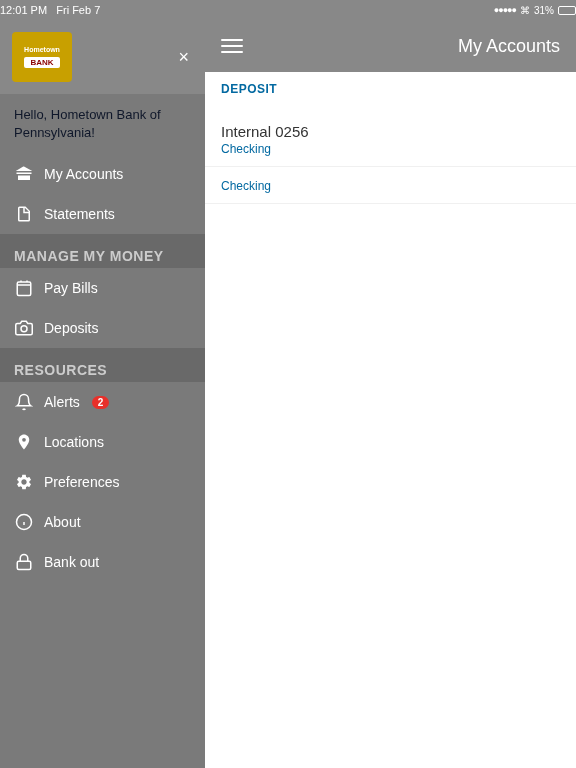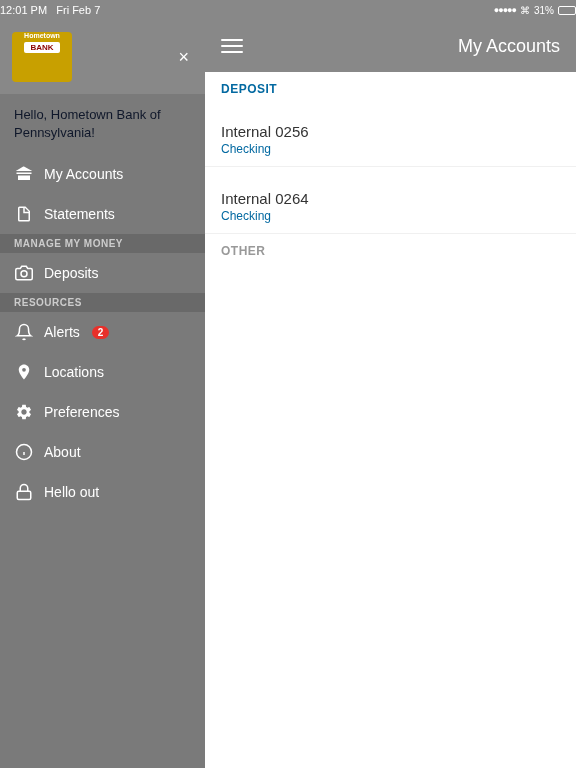--- a/index.html
+++ b/index.html
@@ -80,21 +80,21 @@
       align-items: center;
       justify-content: space-between;
     }
 
     .logo-container {
       width: 60px;
       height: 50px;
       background: #c8a000;
       border-radius: 4px;
       display: flex;
-      align-items: flex-start;
+      align-items: center;
       justify-content: center;
       overflow: hidden;
     }
 
     .logo-text {
       font-size: 7px;
       font-weight: bold;
       color: #fff;
       text-align: center;
       line-height: 1.2;
@@ -119,23 +119,23 @@
 
     .greeting {
       padding: 12px 14px;
       color: #0f172a;
       font-size: 13px;
       line-height: 1.4;
       background: #7a7a7a;
     }
 
     .nav-section-label {
-      padding: 4px 14px 4px;
+      padding: 14px 14px 4px;
       color: #ccc;
-      font-size: 10px;
+      font-size: 14px;
       font-weight: 600;
       letter-spacing: 0.5px;
       text-transform: uppercase;
       background: #696969;
     }
 
     .nav-item {
       display: flex;
       align-items: center;
       padding: 10px 14px;
@@ -302,20 +302,28 @@
           </svg>
       </span>
       <span>Statements</span>
     </div>
 
     <div class="nav-section-label">MANAGE MY MONEY</div>
 
     <div class="nav-item">
       <span class="nav-icon">
         <svg width="18" height="18" viewBox="0 0 24 24">
+            <path d="M8 2v3M16 2v3M3 8h18M5 4h14a2 2 0 0 1 2 2v14a2 2 0 0 1-2 2H5a2 2 0 0 1-2-2V6a2 2 0 0 1 2-2z" stroke="#fff" stroke-width="2" fill="none"></path>
+          </svg>
+      </span>
+      <span>Pay Bills</span>
+    </div>
+    <div class="nav-item">
+      <span class="nav-icon">
+        <svg width="18" height="18" viewBox="0 0 24 24">
             <path d="M23 19a2 2 0 0 1-2 2H3a2 2 0 0 1-2-2V8a2 2 0 0 1 2-2h4l2-3h6l2 3h4a2 2 0 0 1 2 2v11z" stroke="#fff" stroke-width="2" fill="none"></path>
             <circle cx="12" cy="13" r="4" stroke="#fff" stroke-width="2" fill="none"></circle>
           </svg>
       </span>
       <span>Deposits</span>
     </div>
 
     <div class="nav-section-label">RESOURCES</div>
 
     <div class="nav-item">
@@ -353,21 +361,21 @@
       </span>
       <span>About</span>
     </div>
     <div class="nav-item">
       <span class="nav-icon">
         <svg width="18" height="18" viewBox="0 0 24 24">
             <rect x="3" y="11" width="18" height="11" rx="2" ry="2" stroke="#fff" stroke-width="2" fill="none"></rect>
             <path d="M7 11V7a5 5 0 0 1 10 0v4" stroke="#fff" stroke-width="2" fill="none"></path>
           </svg>
       </span>
-      <span>Hello out</span>
+      <span>Bank out</span>
     </div>
 
   </div>
 
   <div class="main-content">
     <div class="main-header">
       <div class="hamburger-btn">
         <span></span>
         <span></span>
         <span></span>
@@ -378,22 +386,20 @@
     <div class="accounts-list">
 
       <div class="section-label">DEPOSIT</div>
 
       <div class="account-item">
         <div class="account-name">Internal 0256</div>
         <div class="account-type">Checking</div>
       </div>
 
       <div class="account-item">
-        <div class="account-name">Internal 0264</div>
         <div class="account-type">Checking</div>
       </div>
 
-      <div class="other-section">OTHER</div>
 
     </div>
   </div>
 
 </div>
 
 </body></html>

